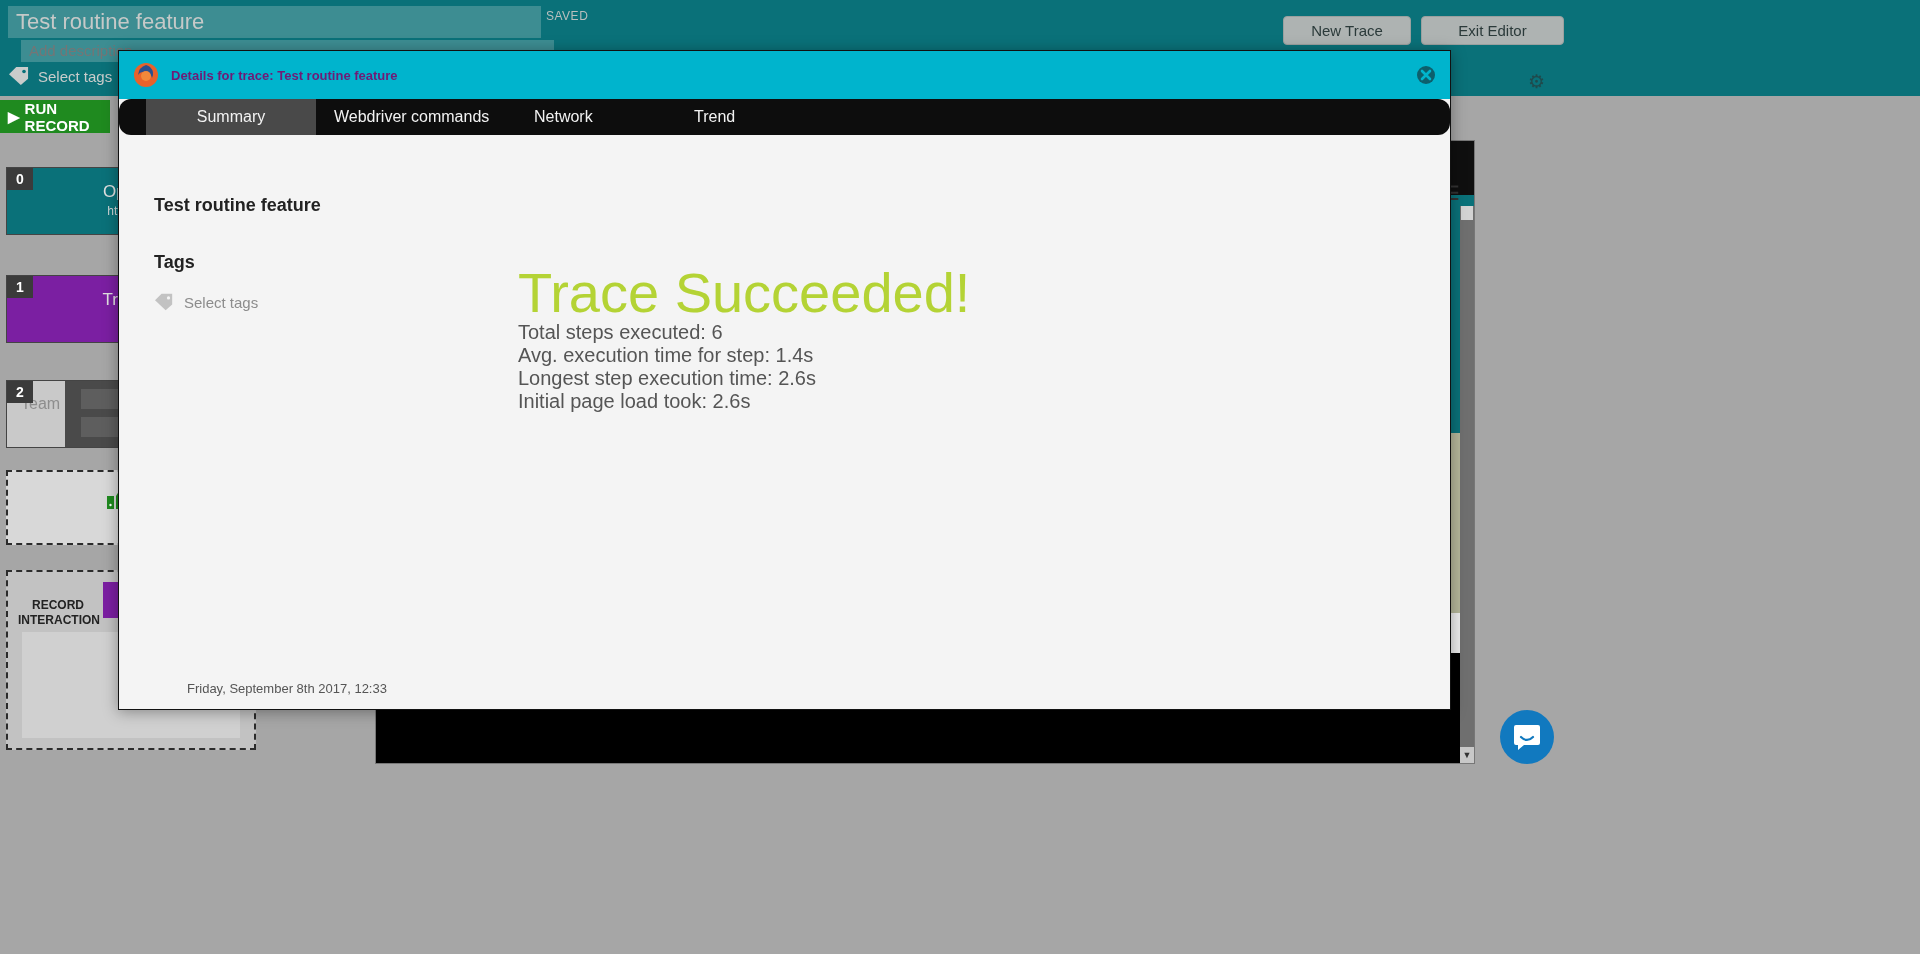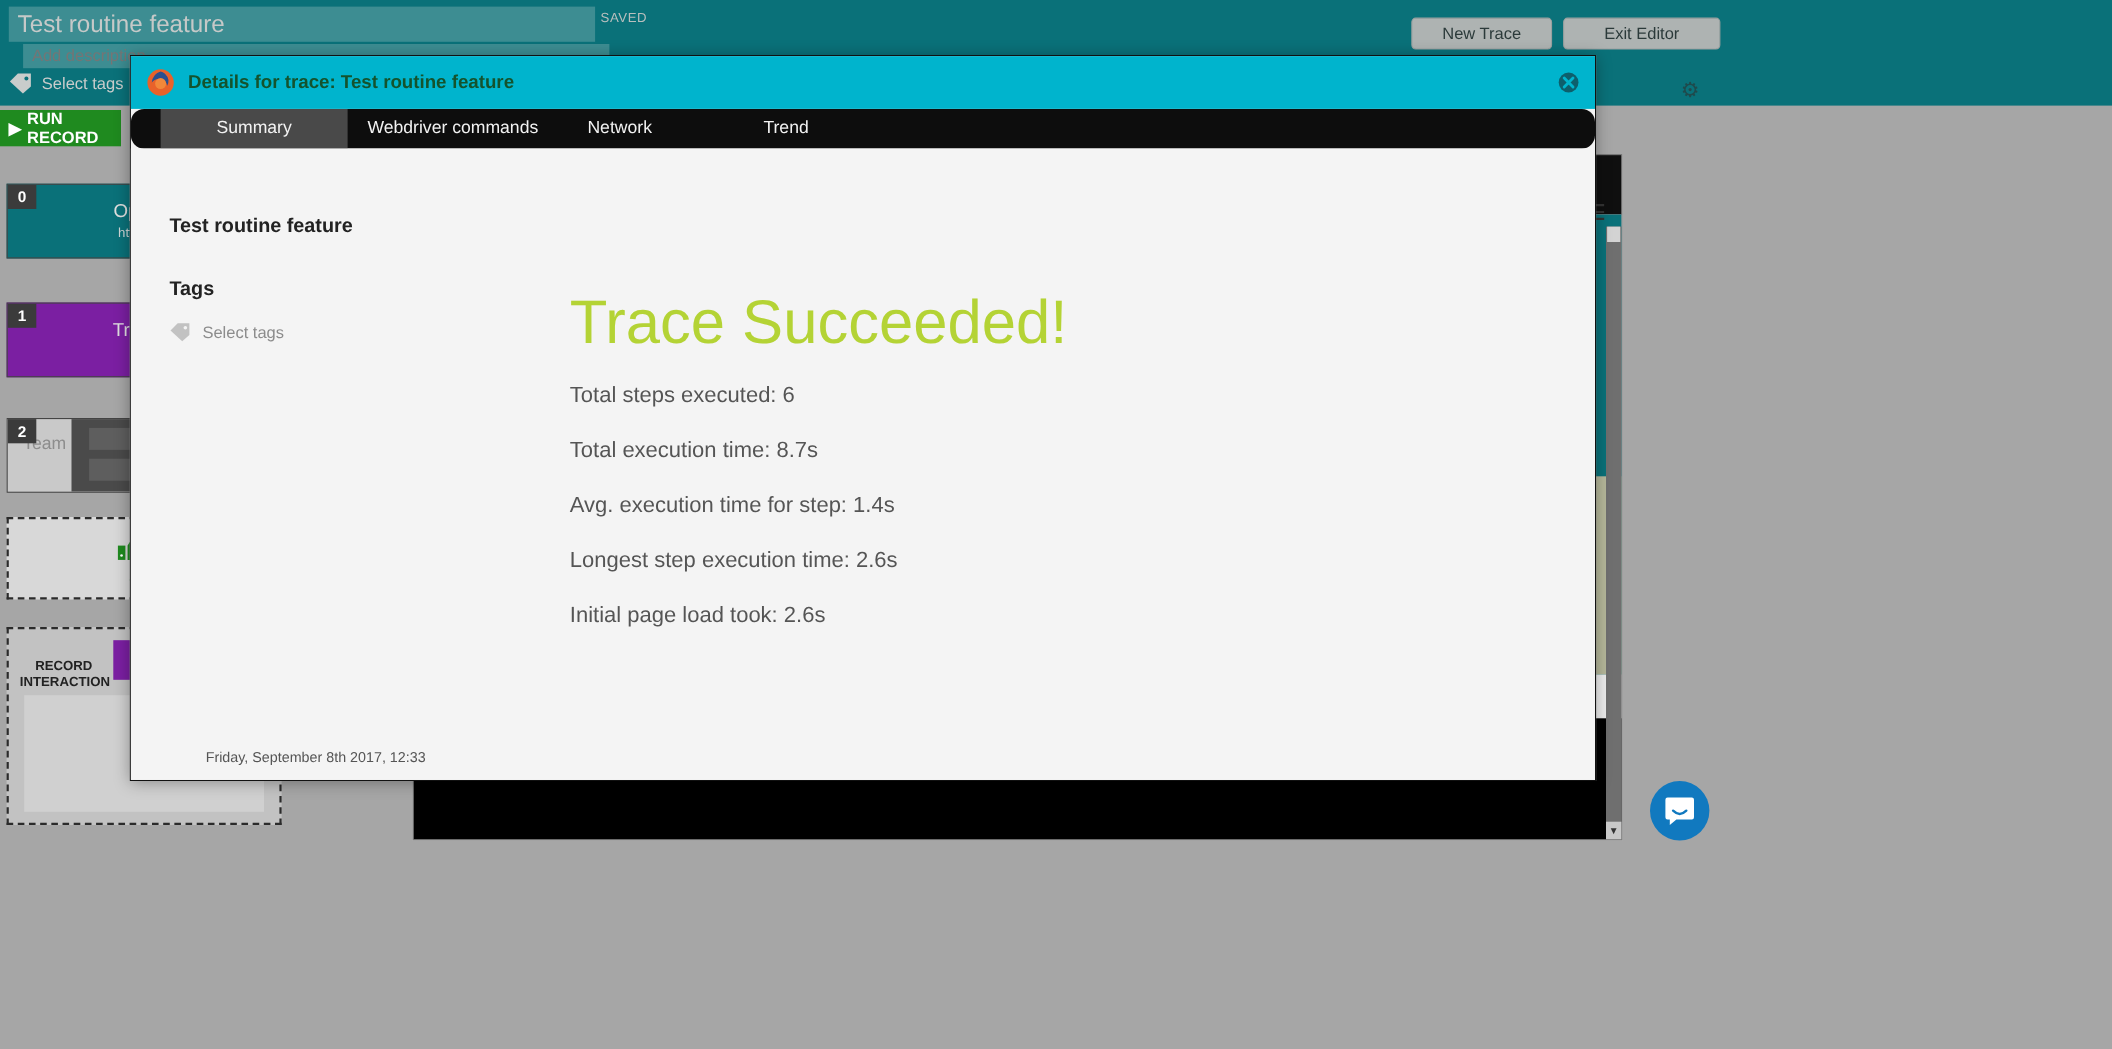--- a/index.html
+++ b/index.html
@@ -164,21 +164,21 @@
     background: #f4f4f4; border: 1px solid #111;
     box-shadow: 0 2px 14px rgba(0,0,0,.35);
     display: flex; flex-direction: column;
   }
   .modal-header {
     height: 48px; background: #00b4cd; display: flex; align-items: center;
     padding: 0 14px; position: relative; flex: 0 0 48px;
   }
   .ff-icon { width: 26px; height: 26px; flex: 0 0 26px; }
   .modal-title {
-    margin-left: 12px; color: #14532d; font-size: 17px; font-weight: bold;
+    margin-left: 12px; color: #701a75; font-size: 13px; font-weight: bold;
   }
   .modal-close {
     position: absolute; right: 14px; top: 50%; transform: translateY(-50%);
     width: 20px; height: 20px; cursor: pointer;
   }
   .tabbar {
     height: 36px; background: #0d0d0d; display: flex; flex: 0 0 36px;
     padding-left: 27px;
     border-radius: 12px;
   }
@@ -206,21 +206,21 @@
     display: flex; align-items: center; gap: 10px;
   }
   .tags-select .lbl { color: #8c8c8c; font-size: 15px; }
   .tag-icon-grey { width: 20px; height: 18px; display:block; }
 
   .result-area { position: absolute; left: 399px; top: 130px; }
   .result-title {
     font-size: 56px; color: #b4d335; font-weight: normal; line-height: 1;
   }
   .stat {
-    font-size: 20px; color: #555; margin-top: 27px;
+    font-size: 20px; color: #555; 
   }
   .stat:first-of-type { margin-top: 38px; }
   .timestamp {
     position: absolute; left: 35px; bottom: 13px;
     font-size: 13px; color: #555; margin-left: 33px;
   }
 
   
   .intercom {
     position: absolute; left: 1500px; top: 710px; width: 54px; height: 54px;
@@ -339,21 +339,20 @@
         <svg class="tag-icon-grey" viewBox="0 0 24 22">
           <path d="M1 9 L9 1 L22 1 L22 14 L14 21 Z" fill="#c2c2c2"></path>
           <circle cx="17.5" cy="6" r="2" fill="#f4f4f4"></circle>
         </svg>
         <span class="lbl">Select tags</span>
       </div>
 
       <div class="result-area">
         <div class="result-title">Trace Succeeded!</div>
         <div class="stat">Total steps executed: 6</div>
-        <div class="stat">Total execution time: 8.7s</div>
         <div class="stat">Avg. execution time for step: 1.4s</div>
         <div class="stat">Longest step execution time: 2.6s</div>
         <div class="stat">Initial page load took: 2.6s</div>
       </div>
 
       <div class="timestamp">Friday, September 8th 2017, 12:33</div>
     </div>
   </div>
 
   <div class="intercom">

